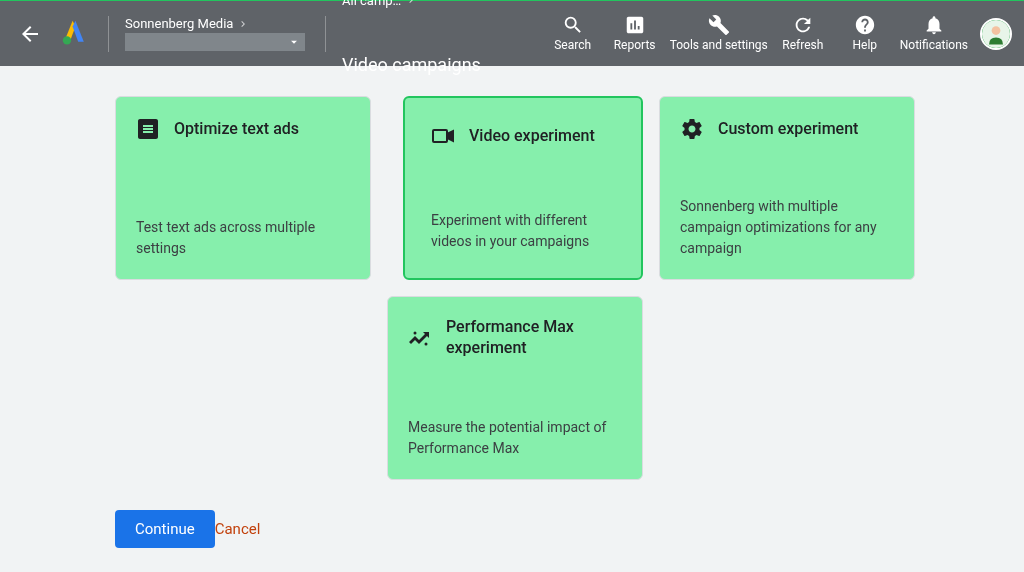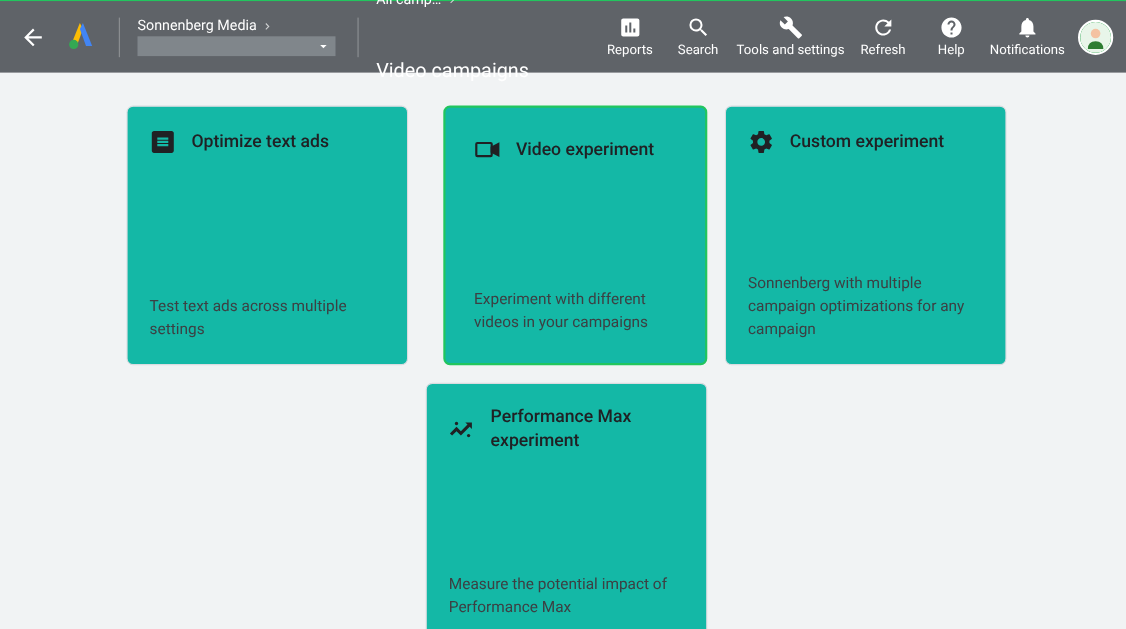--- a/index.html
+++ b/index.html
@@ -101,25 +101,25 @@
     .content {
       padding: 30px 60px;
     }
     .cards-grid {
       display: grid;
       grid-template-columns: repeat(3, 256px);
       gap: 16px;
       margin-left: 55px;
     }
     .card {
-      background: #14b8a6;
+      background: #86efac;
       border: 1px solid #dadce0;
       border-radius: 6px;
       padding: 20px;
-      height: 236px;
+      height: 184px;
       cursor: pointer;
       display: flex;
       flex-direction: column;
     }
     .card.selected {
       border: 2px solid #22c55e;
       padding: 26px;
       margin-left: 16px;
     }
     .card-header {
@@ -213,29 +213,29 @@
       <span>All camp…</span>
       <svg width="12" height="12" viewBox="0 0 24 24" fill="rgba(255,255,255,0.7)" class="chevron">
           <path d="M10 6L8.59 7.41 13.17 12l-4.58 4.59L10 18l6-6z"></path>
         </svg>
     </div>
     <div class="campaign-title">Video campaigns</div>
   </div>
   <div class="spacer"></div>
   <div class="header-action">
     <svg width="22" height="22" viewBox="0 0 24 24" fill="white">
+        <path d="M15.5 14h-.79l-.28-.27A6.471 6.471 0 0016 9.5 6.5 6.5 0 109.5 16c1.61 0 3.09-.59 4.23-1.57l.27.28v.79l5 4.99L20.49 19l-4.99-5zm-6 0C7.01 14 5 11.99 5 9.5S7.01 5 9.5 5 14 7.01 14 9.5 11.99 14 9.5 14z"></path>
+      </svg>
+    <span class="header-action-label">Search</span>
+  </div>
+  <div class="header-action">
+    <svg width="22" height="22" viewBox="0 0 24 24" fill="white">
         <path d="M19 3H5c-1.1 0-2 .9-2 2v14c0 1.1.9 2 2 2h14c1.1 0 2-.9 2-2V5c0-1.1-.9-2-2-2zM9 17H7v-7h2v7zm4 0h-2V7h2v10zm4 0h-2v-4h2v4z"></path>
       </svg>
     <span class="header-action-label">Reports</span>
-  </div>
-  <div class="header-action">
-    <svg width="22" height="22" viewBox="0 0 24 24" fill="white">
-        <path d="M15.5 14h-.79l-.28-.27A6.471 6.471 0 0016 9.5 6.5 6.5 0 109.5 16c1.61 0 3.09-.59 4.23-1.57l.27.28v.79l5 4.99L20.49 19l-4.99-5zm-6 0C7.01 14 5 11.99 5 9.5S7.01 5 9.5 5 14 7.01 14 9.5 11.99 14 9.5 14z"></path>
-      </svg>
-    <span class="header-action-label">Search</span>
   </div>
   <div class="header-action">
     <svg width="22" height="22" viewBox="0 0 24 24" fill="white">
         <path d="M22.7 19l-9.1-9.1c.9-2.3.4-5-1.5-6.9-2-2-5-2.4-7.4-1.3L9 6 6 9 1.6 4.7C.4 7.1.9 10.1 2.9 12.1c1.9 1.9 4.6 2.4 6.9 1.5l9.1 9.1c.4.4 1 .4 1.4 0l2.3-2.3c.5-.4.5-1.1.1-1.4z"></path>
       </svg>
     <span class="header-action-label">Tools and settings</span>
   </div>
   <div class="header-action">
     <svg width="22" height="22" viewBox="0 0 24 24" fill="white">
         <path d="M17.65 6.35A7.958 7.958 0 0012 4c-4.42 0-7.99 3.58-7.99 8s3.57 8 7.99 8c3.73 0 6.84-2.55 7.73-6h-2.08A5.99 5.99 0 0112 18c-3.31 0-6-2.69-6-6s2.69-6 6-6c1.66 0 3.14.69 4.22 1.78L13 11h7V4l-2.35 2.35z"></path>

